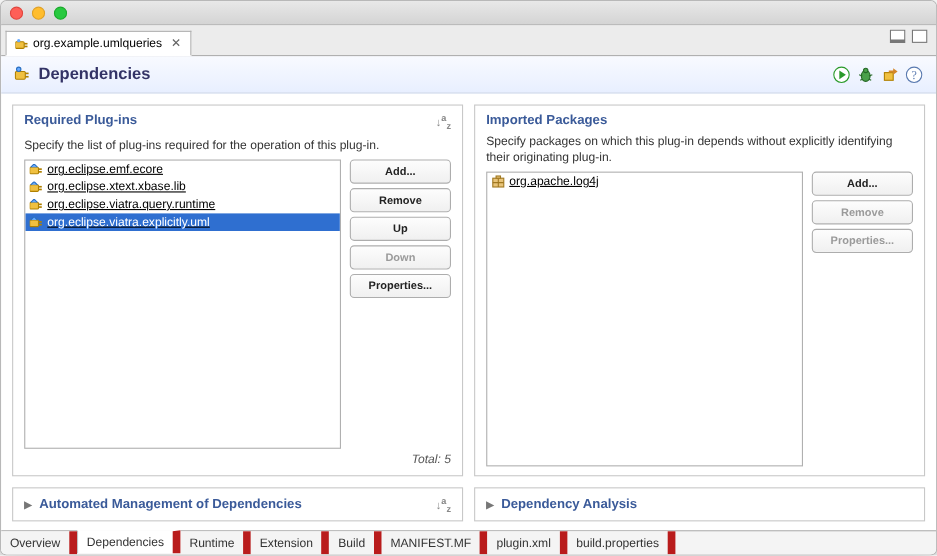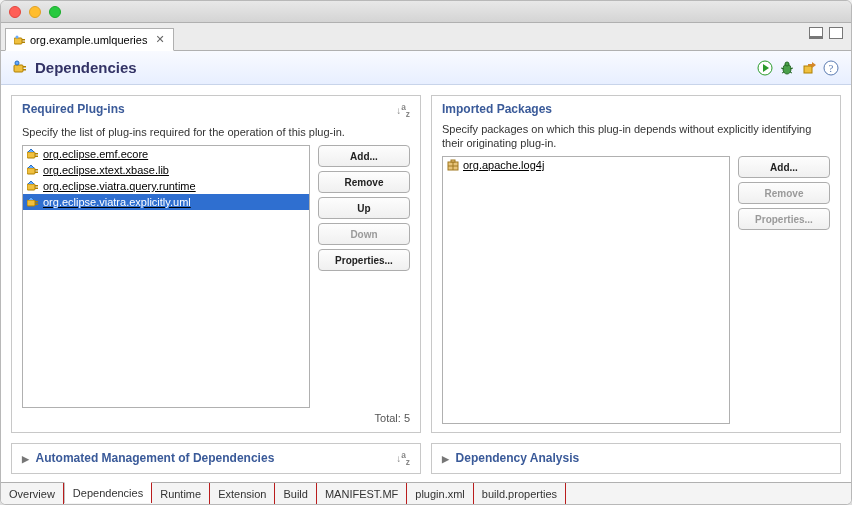--- a/index.html
+++ b/index.html
@@ -24,26 +24,26 @@
 .section-title{font-weight:bold;color:#3a5a99;font-size:12px;display:flex;align-items:flex-start;justify-content:space-between;padding-bottom:4px;}
 .sort-icon{font-size:10px;color:#888;}
 .section-desc{color:#333;font-size:11px;line-height:14px;padding:2px 0 6px;}
 .list-wrap{flex:1;display:flex;gap:8px;min-height:0;}
 .listbox{flex:1;border:1px solid #b0b0b0;background:#fff;overflow:auto;text-decoration:underline;}
 .list-item{display:flex;align-items:center;gap:4px;padding:2px 4px;font-size:11px;white-space:nowrap;}
 .list-item.selected{background:#2f6fd0;color:#fff;}
 .btncol{display:flex;flex-direction:column;gap:4px;width:92px;}
 .btn{height:22px;border:1px solid #adadad;border-radius:4px;background:linear-gradient(#fdfdfd,#f0f0f0);font-size:10px;color:#222;cursor:default;font-weight:bold;}
 .btn:disabled{color:#9a9a9a;}
-.total{text-align:right;color:#555;font-size:11px;padding-top:4px;}
+.total{text-align:right;color:#555;font-size:11px;padding-top:4px;font-style:italic;}
 .lower{display:flex;gap:10px;padding:0 10px 8px;}
 .collapsed{flex:1;border:1px solid #c8c8c8;background:#fff;padding:6px 10px;display:flex;align-items:center;gap:6px;color:#3a5a99;font-weight:bold;font-size:12px;justify-content:space-between;}
 .tri{color:#777;font-size:9px;}
 .bottom-tabs{display:flex;border-top:1px solid #b0b0b0;background:#f4f4f4;height:22px;align-items:stretch;}
-.btab{padding:3px 8px;font-size:11px;border-right:1px solid #b91c1c;background:#f4f4f4;color:#333;display:flex;align-items:center;}
+.btab{padding:3px 8px;font-size:11px;border-right:7px solid #b91c1c;background:#f4f4f4;color:#333;display:flex;align-items:center;}
 .btab.active{background:#fff;border-top:1px solid #fff;position:relative;top:-1px;border-left:1px solid #c0c0c0;}
 .plugin-icon{display:inline-block;width:12px;height:10px;}
 svg{display:block;}
 </style>
 </head>
 <body>
 
 <div class="window">
   <div class="titlebar">
     <div class="tl-btn tl-red"></div>

